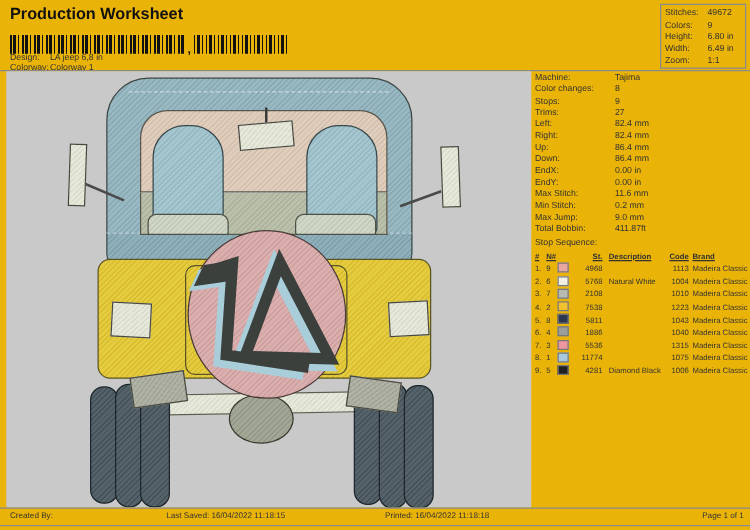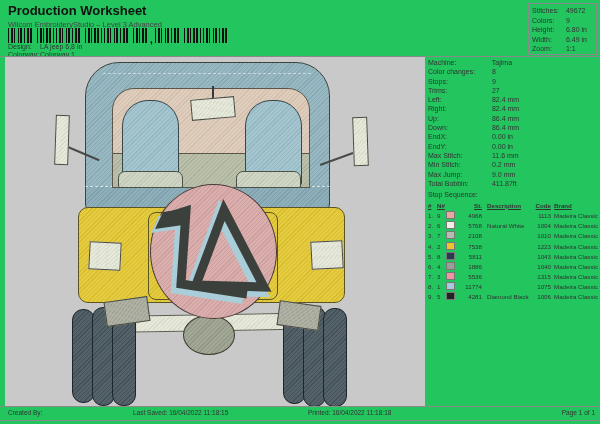--- a/index.html
+++ b/index.html
@@ -1,16 +1,16 @@
 <!DOCTYPE html>
 <html style="--canvas-bg: #c9c9c9; --top-blue: #8fb2bd; --band-blue: #85a9b5; --window-blue: #9dc1cb; --tan: #ddc9b6; --sage: #b4bba3; --headrest: #ccd3c0; --offwhite: #e4e7d7; --yellow: #e3c72f; --pink: #d7a8a6; --wheel: #47555d; --bracket: #a8ab9c; --hitch: #9aa08d; --outline: #3d4440; --letter-dark: #3b403c; --letter-blue: #a9cdd9;"><head>
 <meta charset="utf-8">
 <style>
   html,body{margin:0;padding:0;background:#fff;}
-  .page{position:relative;width:600px;height:424px;background:#22c55e;
+  .page{position:relative;width:600px;height:424px;background:#eab308;
         font-family:"Liberation Sans","DejaVu Sans",sans-serif;color:#333;overflow:hidden;}
 
   
   .hdr-title{position:absolute;left:8px;top:3px;font-size:13px;font-weight:bold;color:#111;}
   .hdr-sub{position:absolute;left:8px;top:20px;font-size:7.5px;color:#444;}
   .barcode{position:absolute;left:8px;top:28px;height:15px;display:flex;align-items:flex-end;gap:2px;}
   .bars{height:15px;background:repeating-linear-gradient(90deg,#111 0 1.4px,transparent 1.4px 2.8px,#111 2.8px 4.8px,transparent 4.8px 6.4px,#111 6.4px 7.2px,transparent 7.2px 9.6px);}
   .bars.b1{width:140px;} .bars.b2{width:77px;}
   .bc-comma{font-size:10px;font-weight:bold;color:#111;line-height:6px;}
   .meta-row{position:absolute;left:8px;font-size:7px;color:#333;}
@@ -94,21 +94,20 @@
   .tire-cover{left:145px;top:127px;width:127px;height:135px;background:var(--pink);
               border:1.5px solid #4a3a38;border-radius:50%;}
   svg.monogram{left:145px;top:127px;width:127px;height:135px;overflow:visible;}
 </style>
 </head>
 <body>
 
 <div class="page">
 
   <div class="hdr-title">Production Worksheet</div>
-  <div class="hdr-sub">Wilcom EmbroideryStudio – Level 3 Advanced</div>
   <div class="barcode">
     <div class="bars b1"></div>
     <div class="bc-comma">,</div>
     <div class="bars b2"></div>
   </div>
   <div class="meta-row meta-design">
     <span class="lbl">Design:</span>
     <span>LA jeep 6,8 in</span>
   </div>
   <div class="meta-row meta-colorway">

